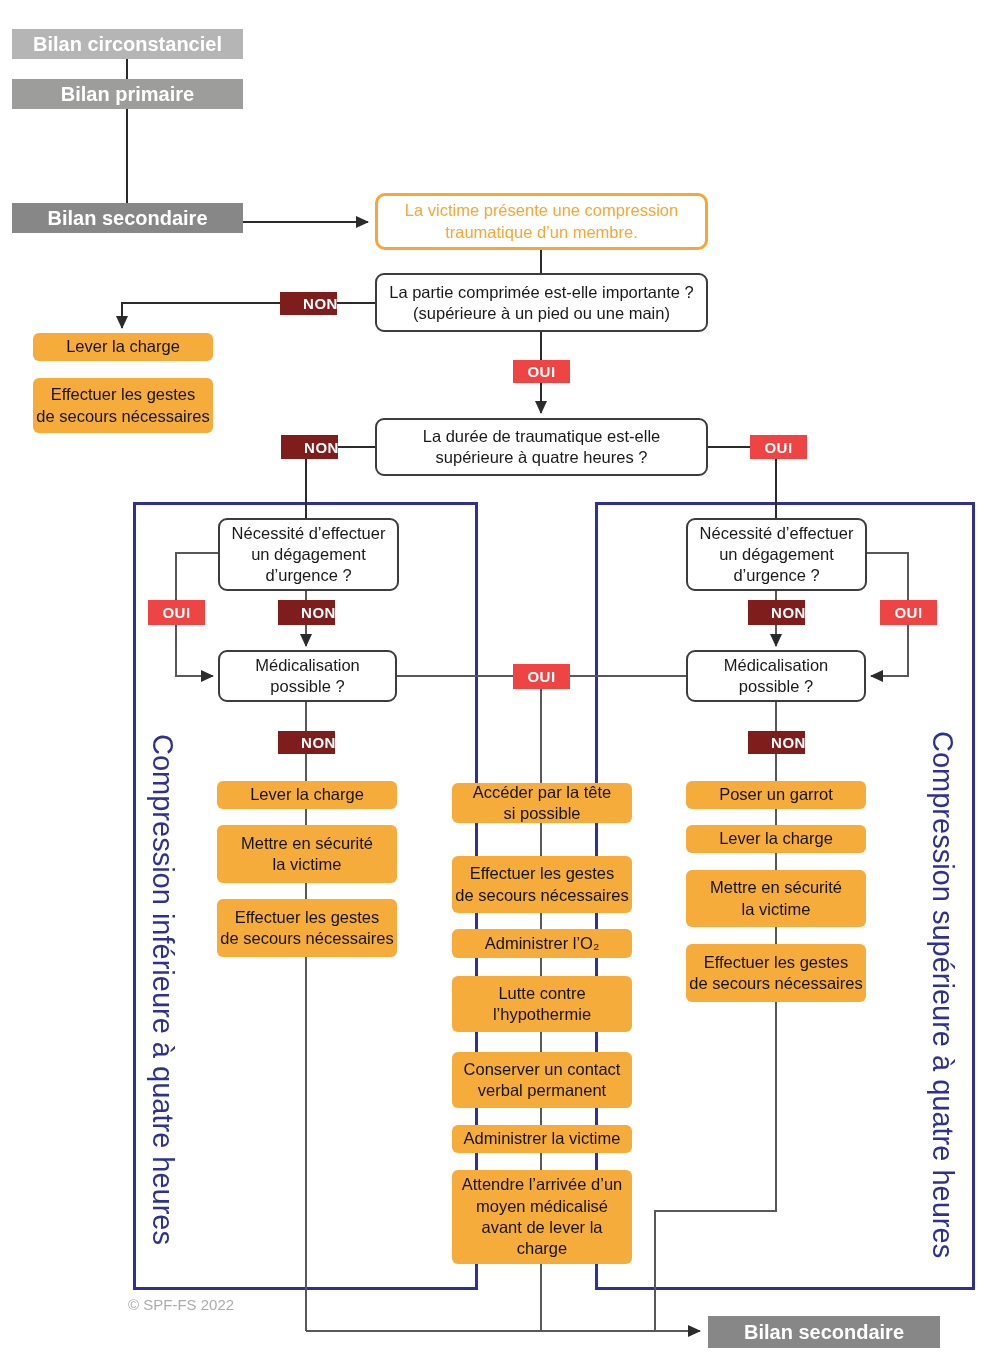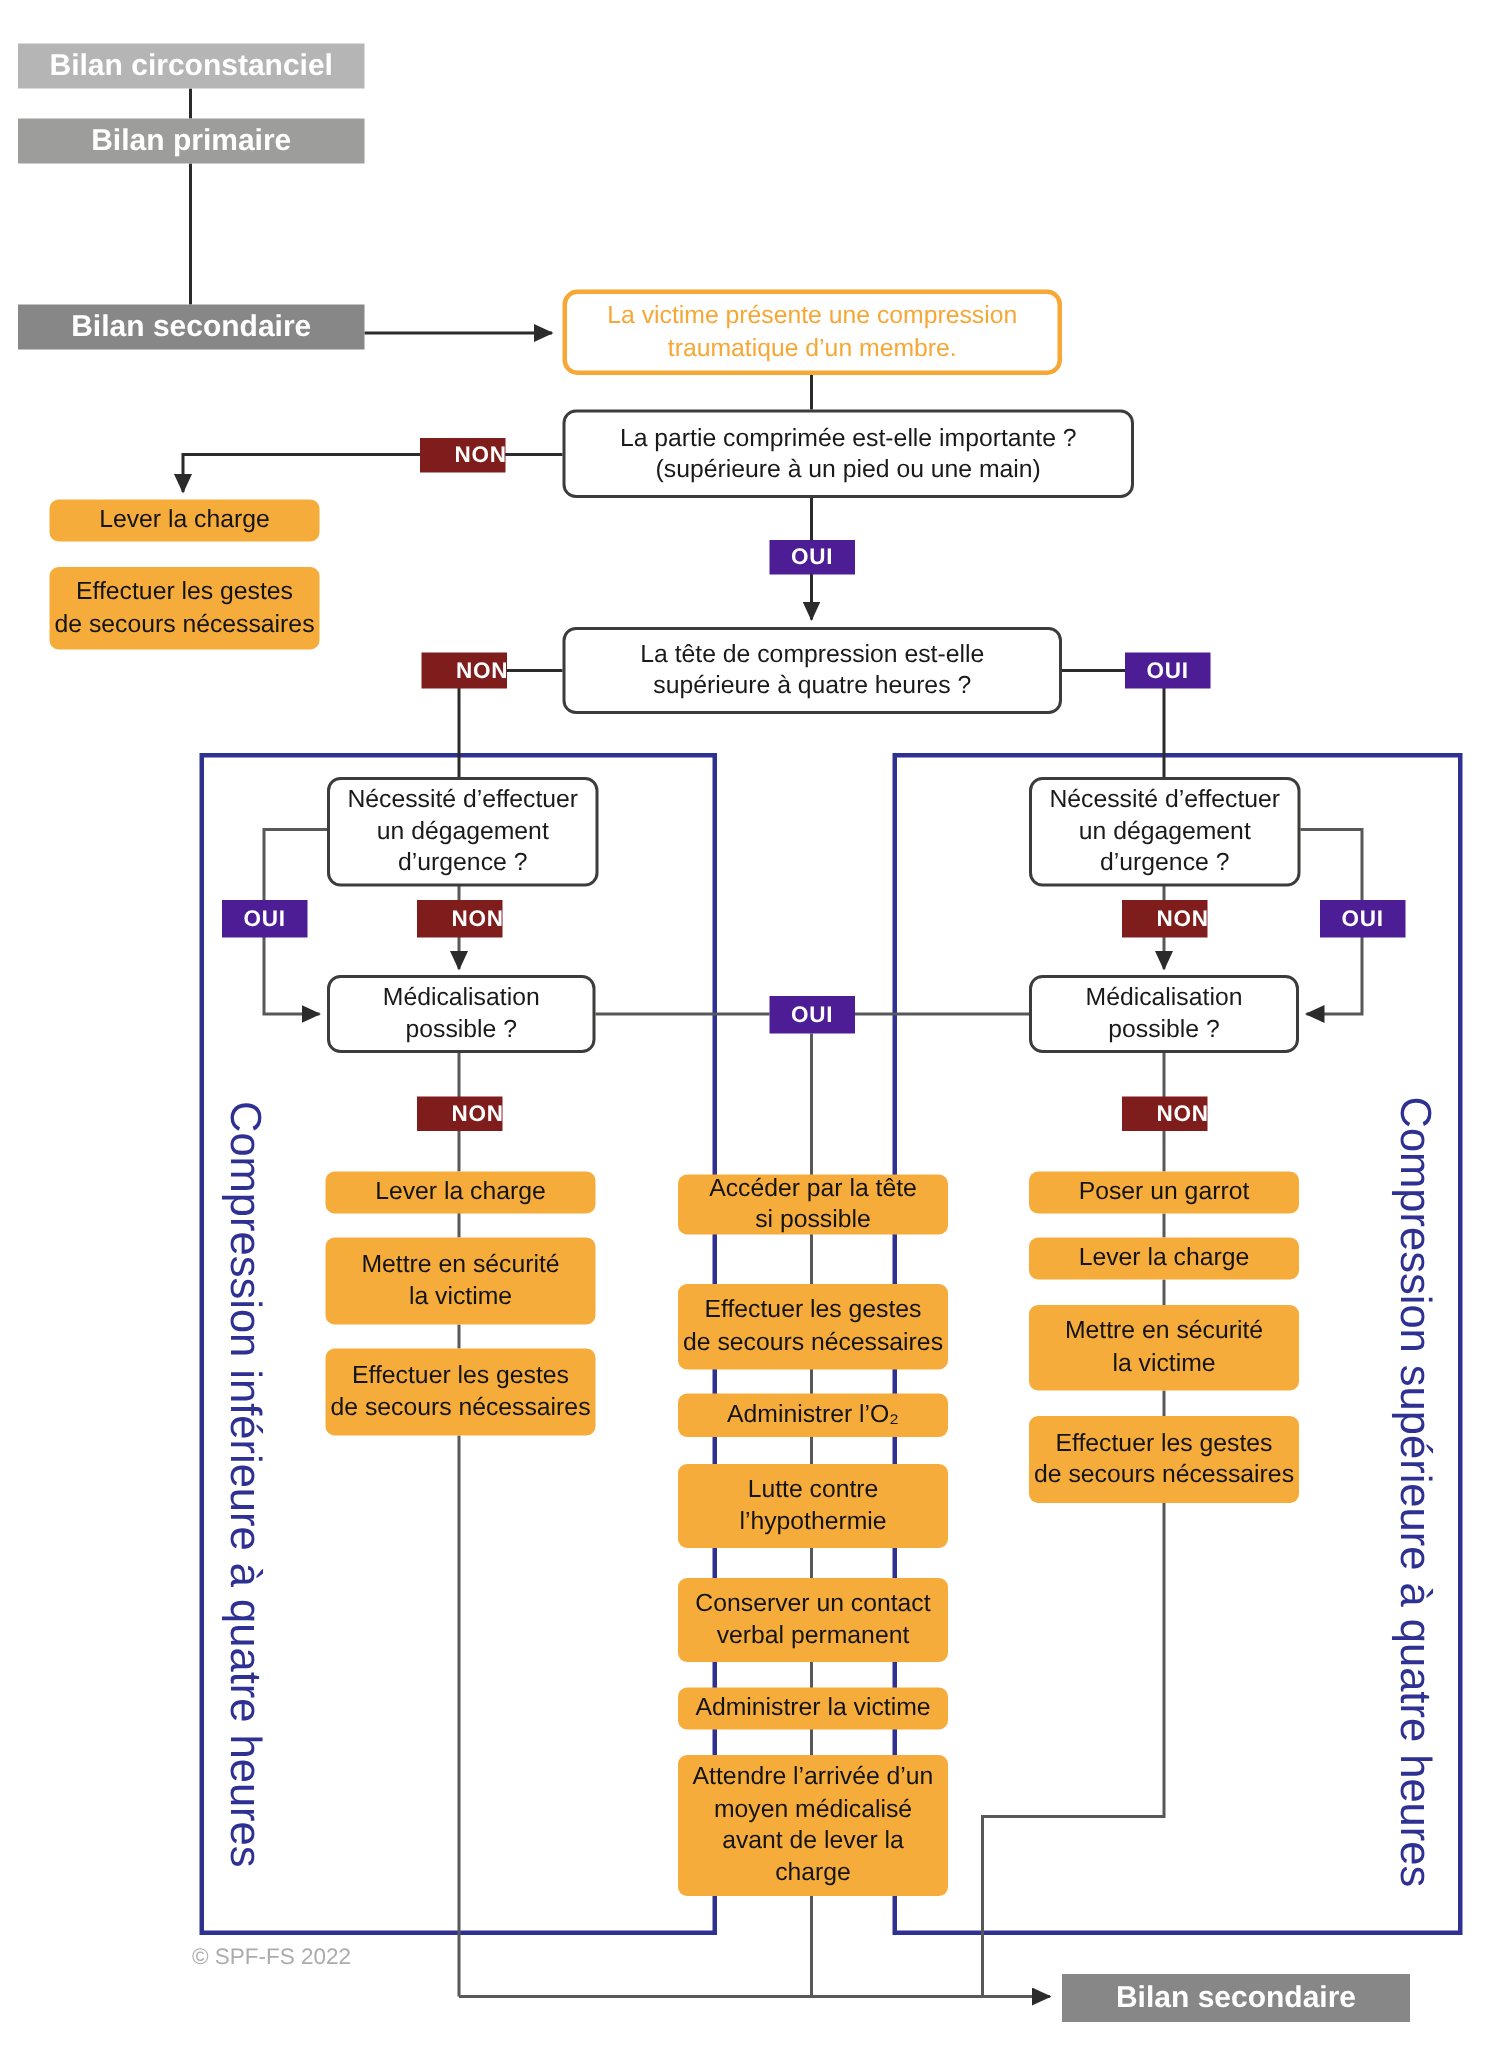--- a/index.html
+++ b/index.html
@@ -21,21 +21,21 @@
   .intro{position:absolute;box-sizing:border-box;background:#ffffff;border:3px solid #F6A735;border-radius:10px;
      display:flex;flex-direction:column;align-items:center;justify-content:center;
      font-size:16.5px;line-height:1.3;text-align:center;color:#F6A735;z-index:3;}
   
   .act{position:absolute;box-sizing:border-box;background:#F6AC3B;border-radius:6px;
      display:flex;flex-direction:column;align-items:center;justify-content:center;
      font-size:16.5px;line-height:1.3;text-align:center;color:#141414;z-index:3;}
   
   .lbl{position:absolute;box-sizing:border-box;display:flex;align-items:center;justify-content:center;
      color:#ffffff;font-weight:bold;font-size:15px;z-index:4;letter-spacing:0.5px;}
-  .oui{background:#4c1d95;}
+  .oui{background:#ef4444;}
   .non{background:#7f1d1d;padding-left:24px;}
   
   .container{position:absolute;box-sizing:border-box;border:3px solid #2E3192;background:transparent;z-index:1;}
   
   .vlabel{position:absolute;white-space:nowrap;color:#2E3192;font-size:29px;
      transform:rotate(90deg);transform-origin:0 0;z-index:1;}
   .copyright{position:absolute;color:#ACACAC;font-size:15px;z-index:3;}
   svg.wires{position:absolute;left:0;top:0;z-index:2;}
 </style>
 </head>
@@ -102,35 +102,35 @@
   </div>
   <div class="gbox g3" style="left:12px;top:203px;width:231px;height:30px;">
     <span>Bilan secondaire</span>
   </div>
 
   <div class="intro" style="left:375px;top:193px;width:333px;height:57px;">
     <span>La victime présente une compression</span>
     <span>traumatique d’un membre.</span>
   </div>
 
-  <div class="q" style="left:375px;top:273px;width:381px;height:59px;">
+  <div class="q" style="left:375px;top:273px;width:333px;height:59px;">
     <span>La partie comprimée est-elle importante ?</span>
     <span>(supérieure à un pied ou une main)</span>
   </div>
 
   <div class="act" style="left:33px;top:333px;width:180px;height:28px;">
     <span>Lever la charge</span>
   </div>
   <div class="act" style="left:33px;top:378px;width:180px;height:55px;">
     <span>Effectuer les gestes</span>
     <span>de secours nécessaires</span>
   </div>
 
   <div class="q" style="left:375px;top:418px;width:333px;height:58px;">
-    <span>La tête de compression est-elle</span>
+    <span>La durée de traumatique est-elle</span>
     <span>supérieure à quatre heures ?</span>
   </div>
 
   <div class="lbl non" style="left:280px;top:292px;width:57px;height:23px;">NON</div>
   <div class="lbl oui" style="left:513px;top:360px;width:57px;height:23px;">OUI</div>
   <div class="lbl non" style="left:281px;top:435px;width:57px;height:24px;">NON</div>
   <div class="lbl oui" style="left:750px;top:435px;width:57px;height:24px;">OUI</div>
 
   <div class="q" style="left:218px;top:518px;width:181px;height:73px;">
     <span>Nécessité d’effectuer</span>

